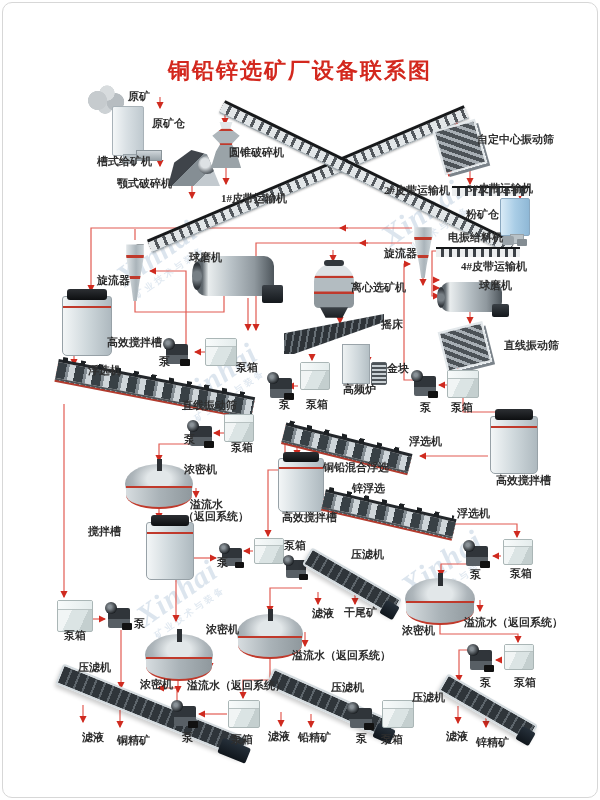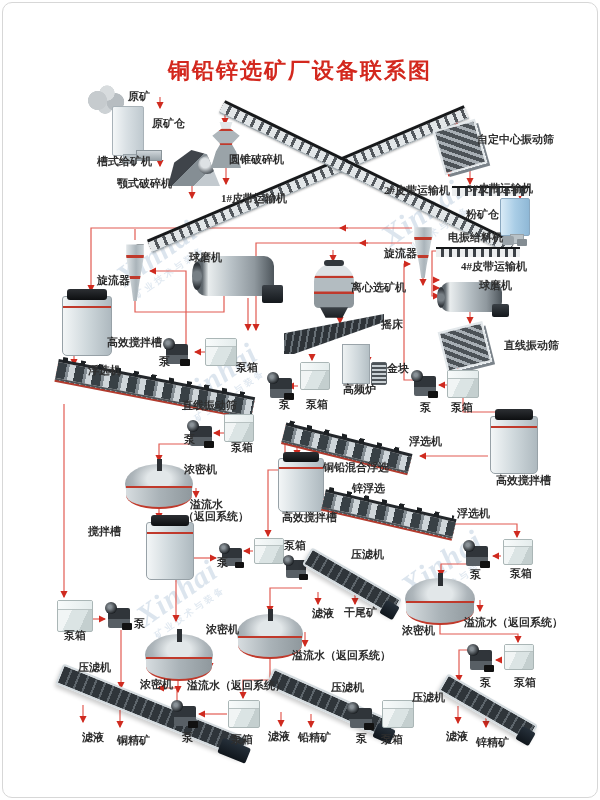--- a/index.html
+++ b/index.html
@@ -206,21 +206,21 @@
     <div class="ic ic-fpress" style="left: 264px; top: 694px; width: 130px; height: 16px; transform: rotate(24deg);"></div>
     <div class="ic ic-pump" style="left: 350px; top: 708px; width: 22px; height: 20px;"></div>
     <div class="ic ic-box3d" style="left: 382px; top: 700px; width: 30px; height: 26px;"></div>
     <div class="ic ic-fpress" style="left: 436px; top: 698px; width: 100px; height: 16px; transform: rotate(30deg);"></div>
     <div class="ic ic-pump" style="left: 470px; top: 650px; width: 22px; height: 20px;"></div>
     <div class="ic ic-box3d" style="left: 504px; top: 644px; width: 28px; height: 24px;"></div>
     <div class="lbl" style="left: 128px; top: 90px;">原矿</div>
     <div class="lbl" style="left: 152px; top: 117px;">原矿仓</div>
     <div class="lbl" style="left: 97px; top: 155px;">槽式给矿机</div>
     <div class="lbl" style="left: 117px; top: 177px;">颚式破碎机</div>
-    <div class="lbl" style="left: 229px; top: 146px; margin-top: 7px;">圆锥破碎机</div>
+    <div class="lbl" style="left: 229px; top: 146px;">圆锥破碎机</div>
     <div class="lbl" style="left: 221px; top: 192px;">1#皮带运输机</div>
     <div class="lbl" style="left: 376px; top: 184px; margin-left: 8px;">2#皮带运输机</div>
     <div class="lbl" style="left: 477px; top: 133px;">自定中心振动筛</div>
     <div class="lbl" style="left: 467px; top: 169px; margin-top: 13px;">3#皮带运输机</div>
     <div class="lbl" style="left: 466px; top: 208px;">粉矿仓</div>
     <div class="lbl" style="left: 448px; top: 231px;">电振给料机</div>
     <div class="lbl" style="left: 461px; top: 260px;">4#皮带运输机</div>
     <div class="lbl" style="left: 479px; top: 279px;">球磨机</div>
     <div class="lbl" style="left: 484px; top: 339px; margin-left: 20px;">直线振动筛</div>
     <div class="lbl" style="left: 420px; top: 401px;">泵</div>

